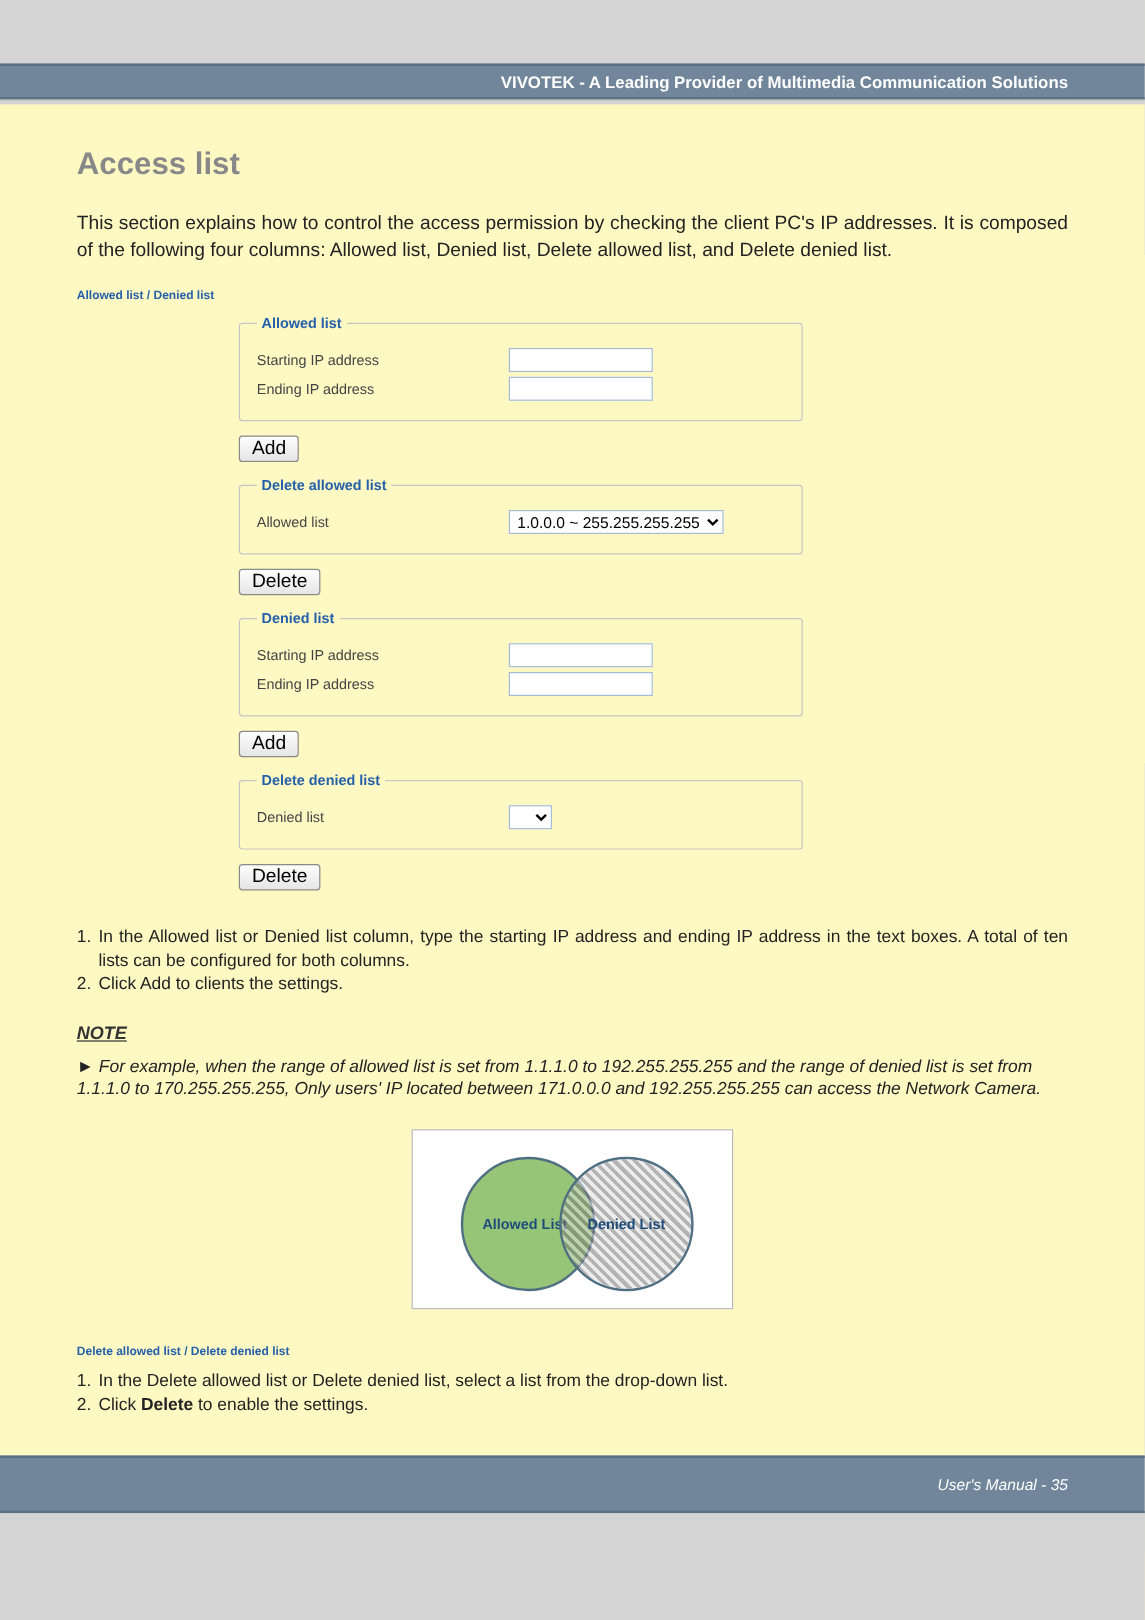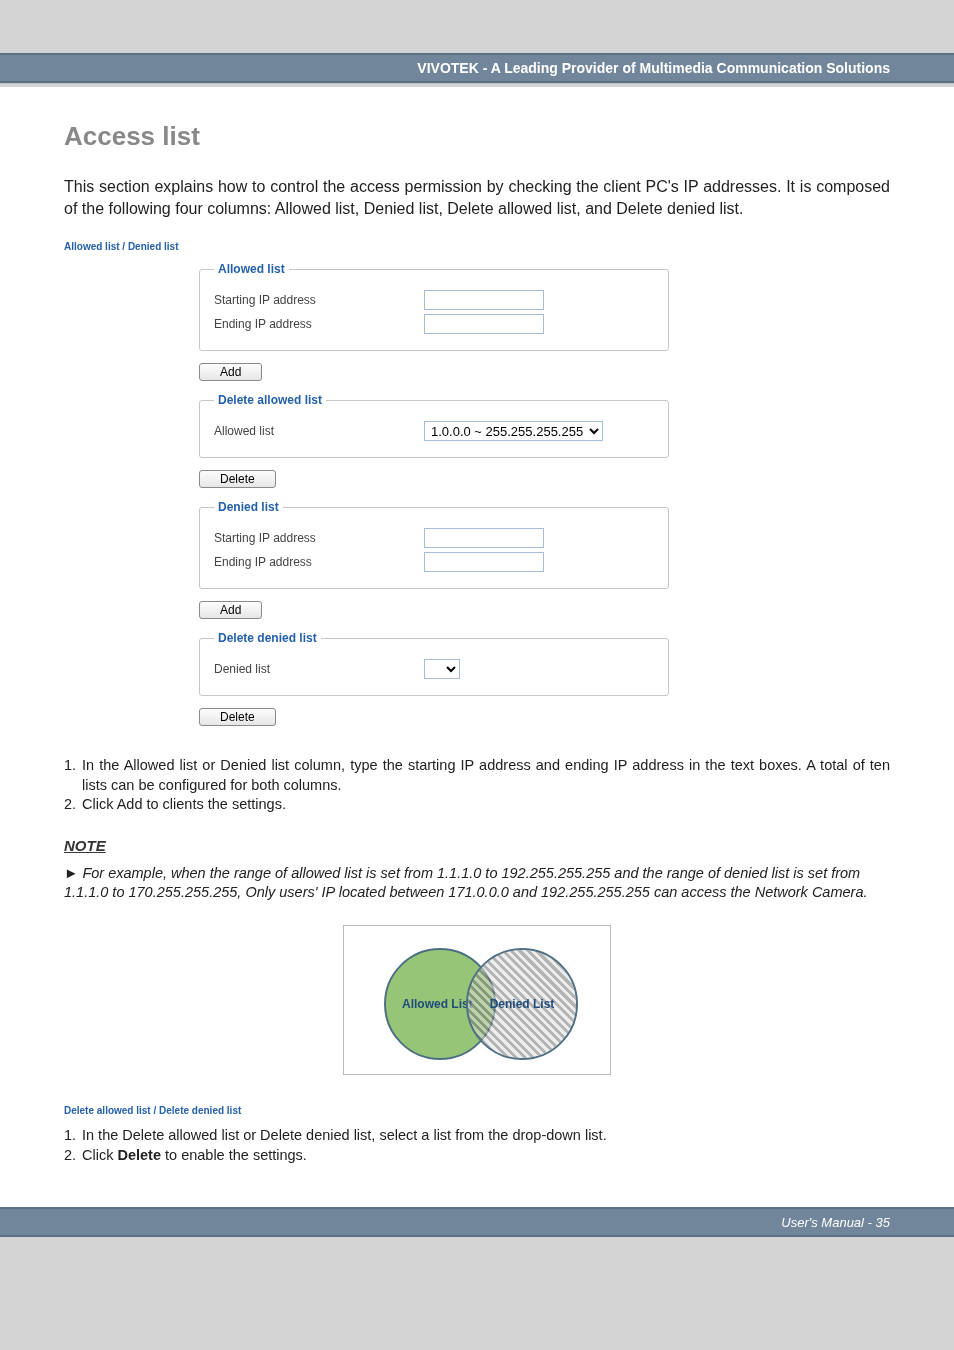--- a/index.html
+++ b/index.html
@@ -17,21 +17,21 @@
     border-bottom: 2px solid #5b7084;
     height: 30px;
     display: flex;
     align-items: center;
     justify-content: flex-end;
     padding: 0 64px;
   }
   .header-bar span { color: #fff; font-weight: bold; font-size: 14px; }
   .rule { height: 4px; background: #d4d4d4; border-top: 1px solid #c0c0c0; }
   .page {
-    background: #ffffff;
+    background: #fef9c3;
     padding: 34px 64px 30px 64px;
     min-height: 1120px;
   }
   h1.page-title { font-size: 26px; font-weight: bold; color: #888; margin-bottom: 24px; }
   p.intro { font-size: 16px; line-height: 1.35; text-align: justify; margin-bottom: 22px; color:#222;}
   h3.sect { color: #2560aa; font-size: 10px; font-weight: bold; margin-bottom: 10px; }
   .ui-mock { margin: 0 0 18px 135px; width: 470px; font-size: 12px; color:#444;}
   fieldset.fs {
     border: 1px solid #c6c6c6;
     border-radius: 3px;
@@ -44,21 +44,21 @@
   .fs-row input.txt {
     width: 120px; height: 20px; border: 1px solid #a6bcd6; font-size: 12px; padding: 0 3px;
   }
   .fs-row select.sel {
     height: 20px; border: 1px solid #a6bcd6; font-size: 13px; padding: 0 2px;
     background: #fff;
   }
   .btn-small {
     display: inline-block; border: 1px solid #8a8a8a; border-radius: 3px;
     background: linear-gradient(#fdfdfd,#e6e6e6);
-    font-size: 12px; padding: 1px 20px; margin: 6px 0 12px 0; cursor: pointer; text-align: center;
+    font-size: 16px; padding: 1px 10px; margin: 6px 0 12px 0; cursor: pointer; text-align: center;
   }
   p.body { font-size: 14.5px; line-height: 1.35; color:#222; text-align: justify; }
   .numlist { font-size: 14.5px; line-height: 1.35; color:#222; margin: 2px 0 2px 0;}
   .numlist .item { display:flex; }
   .numlist .num { width: 18px; flex-shrink:0;}
   .numlist .txt { flex:1; text-align: justify;}
   .note-title {
     font-weight: bold; font-style: italic; text-decoration: underline;
     font-size: 15px; margin: 22px 0 10px 0;
   }
@@ -81,21 +81,21 @@
   }
   .circle-denied .hatch{ position:absolute; inset:0;
     background: repeating-linear-gradient(45deg,#ddd 0,#ddd 3px,#777 3px,#777 6px);
     opacity:0.55;
   }
   .circle-denied .lbl{ position:relative; z-index:2;}
   .footer-bar {
     background: #71869a;
     border-top: 2px solid #5b7084;
     border-bottom: 2px solid #5b7084;
-    height: 30px;
+    height: 48px;
     display: flex; align-items: center; justify-content: flex-end;
     padding: 0 64px;
   }
   .footer-bar span { color:#fff; font-style: italic; font-size: 13px;}
   .bottom-gray { height: 32px; background:#d4d4d4;}
   .bold{font-weight:bold;}
 </style>
 </head>
 <body>
 

